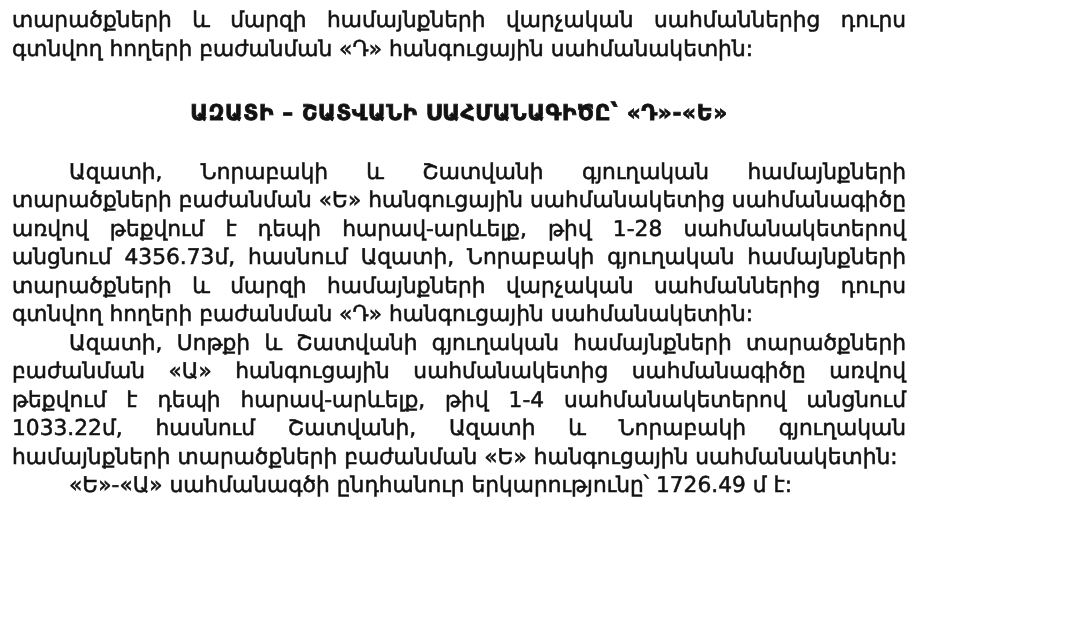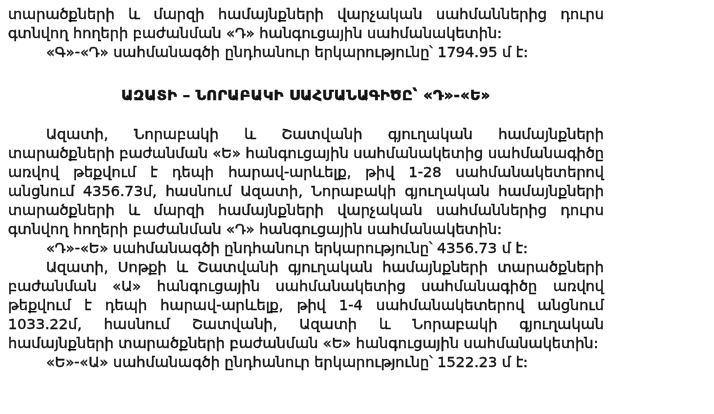--- a/index.html
+++ b/index.html
@@ -40,26 +40,24 @@
     -webkit-text-stroke: 0.5px #121212;
   }
 </style>
 </head>
 <body>
 
 <div class="page">
 
   <p class="par no-indent">տարածքների և մարզի համայնքների վարչական սահմաններից դուրս գտնվող հողերի բաժանման «Դ» հանգուցային սահմանակետին:</p>
 
-  <p class="par indent">«Գ»-«Դ» սահմանագծի ընդհանուր երկարությունը՝ 1794.95 մ է:</p>
 
-  <h2 class="heading">ԱԶԱՏԻ – ՆՈՐԱԲԱԿԻ ՍԱՀՄԱՆԱԳԻԾԸ՝ «Դ»-«Ե»</h2>
+  <h2 class="heading">ԱԶԱՏԻ – ՇԱՏՎԱՆԻ ՍԱՀՄԱՆԱԳԻԾԸ՝ «Դ»-«Ե»</h2>
 
   <p class="par indent">Ազատի, Նորաբակի և Շատվանի գյուղական համայնքների տարածքների բաժանման «Ե» հանգուցային սահմանակետից սահմանագիծը առվով թեքվում է դեպի հարավ-արևելք, թիվ 1-28 սահմանակետերով անցնում 4356.73մ, հասնում Ազատի, Նորաբակի գյուղական համայնքների տարածքների և մարզի համայնքների վարչական սահմաններից դուրս գտնվող հողերի բաժանման «Դ» հանգուցային սահմանակետին:</p>
 
-  <p class="par indent">«Դ»-«Ե» սահմանագծի ընդհանուր երկարությունը՝ 4356.73 մ է:</p>
 
 
   <p class="par indent">Ազատի, Սոթքի և Շատվանի գյուղական համայնքների տարածքների բաժանման «Ա» հանգուցային սահմանակետից սահմանագիծը առվով թեքվում է դեպի հարավ-արևելք, թիվ 1-4 սահմանակետերով անցնում 1033.22մ, հասնում Շատվանի, Ազատի և Նորաբակի գյուղական համայնքների տարածքների բաժանման «Ե» հանգուցային սահմանակետին:</p>
 
-  <p class="par indent">«Ե»-«Ա» սահմանագծի ընդհանուր երկարությունը՝ 1522.23 մ է:</p>
+  <p class="par indent">«Ե»-«Ա» սահմանագծի ընդհանուր երկարությունը՝ 1726.49 մ է:</p>
 
 </div>
 
 </body></html>

